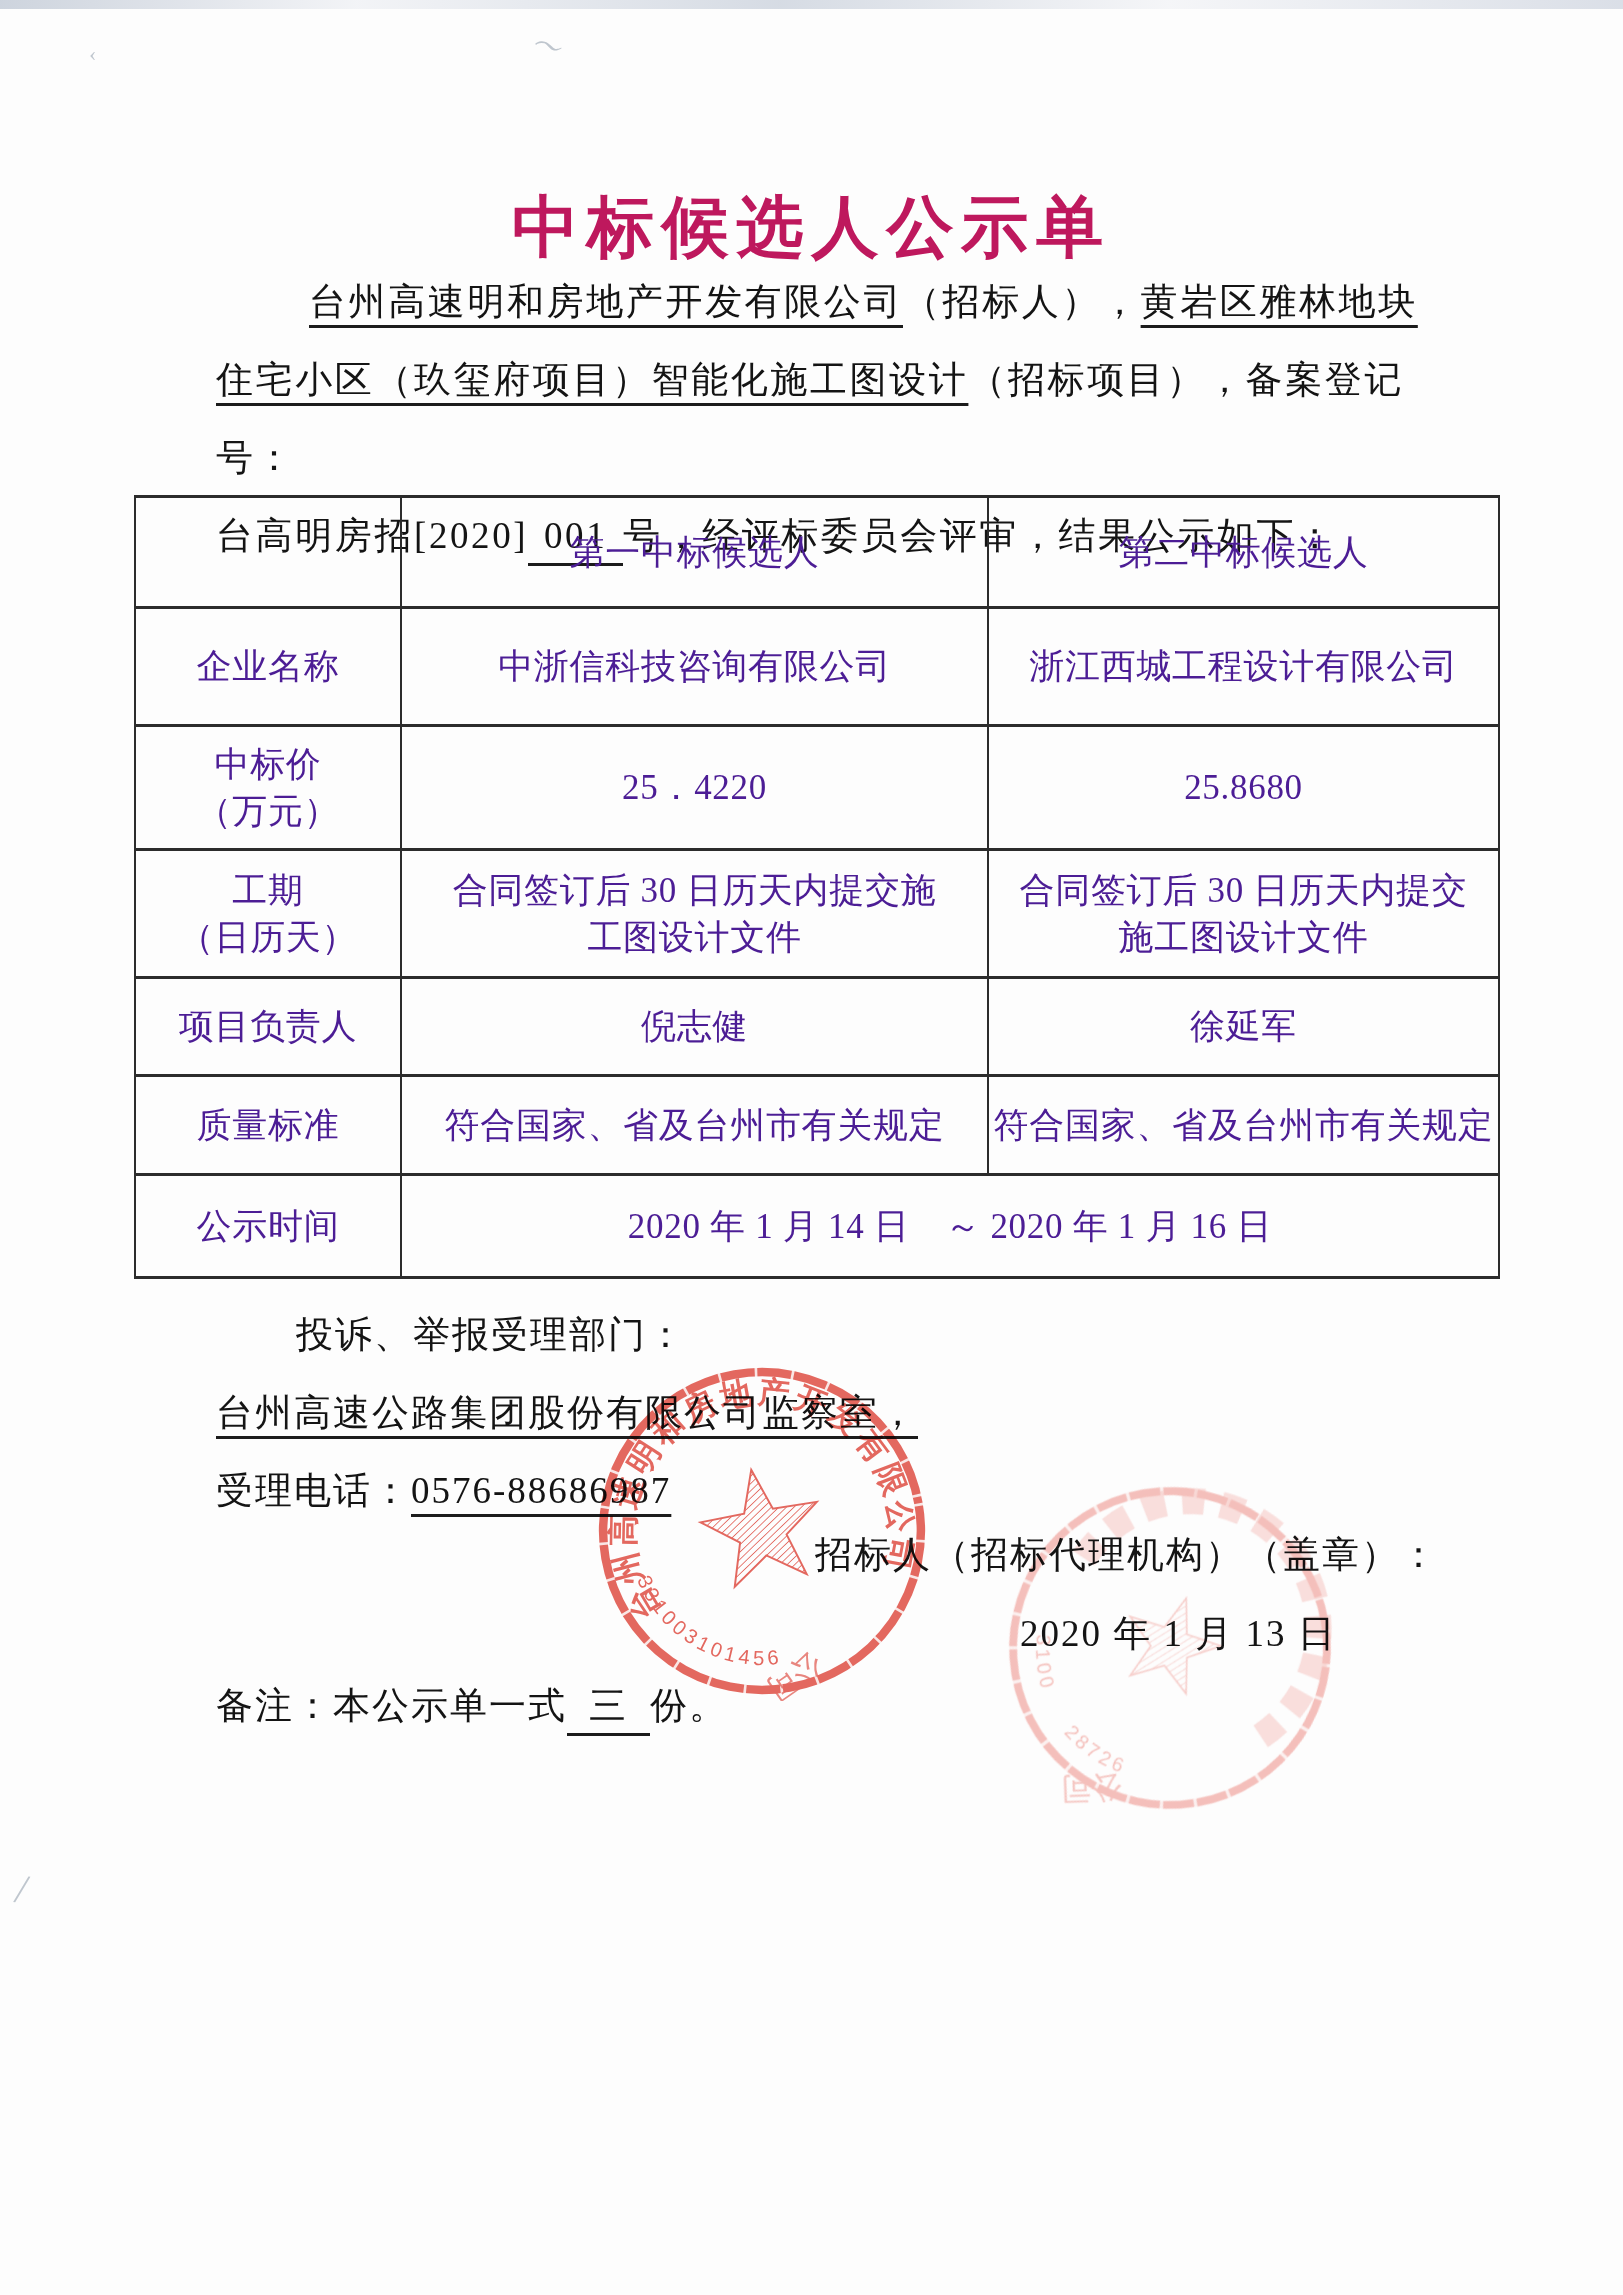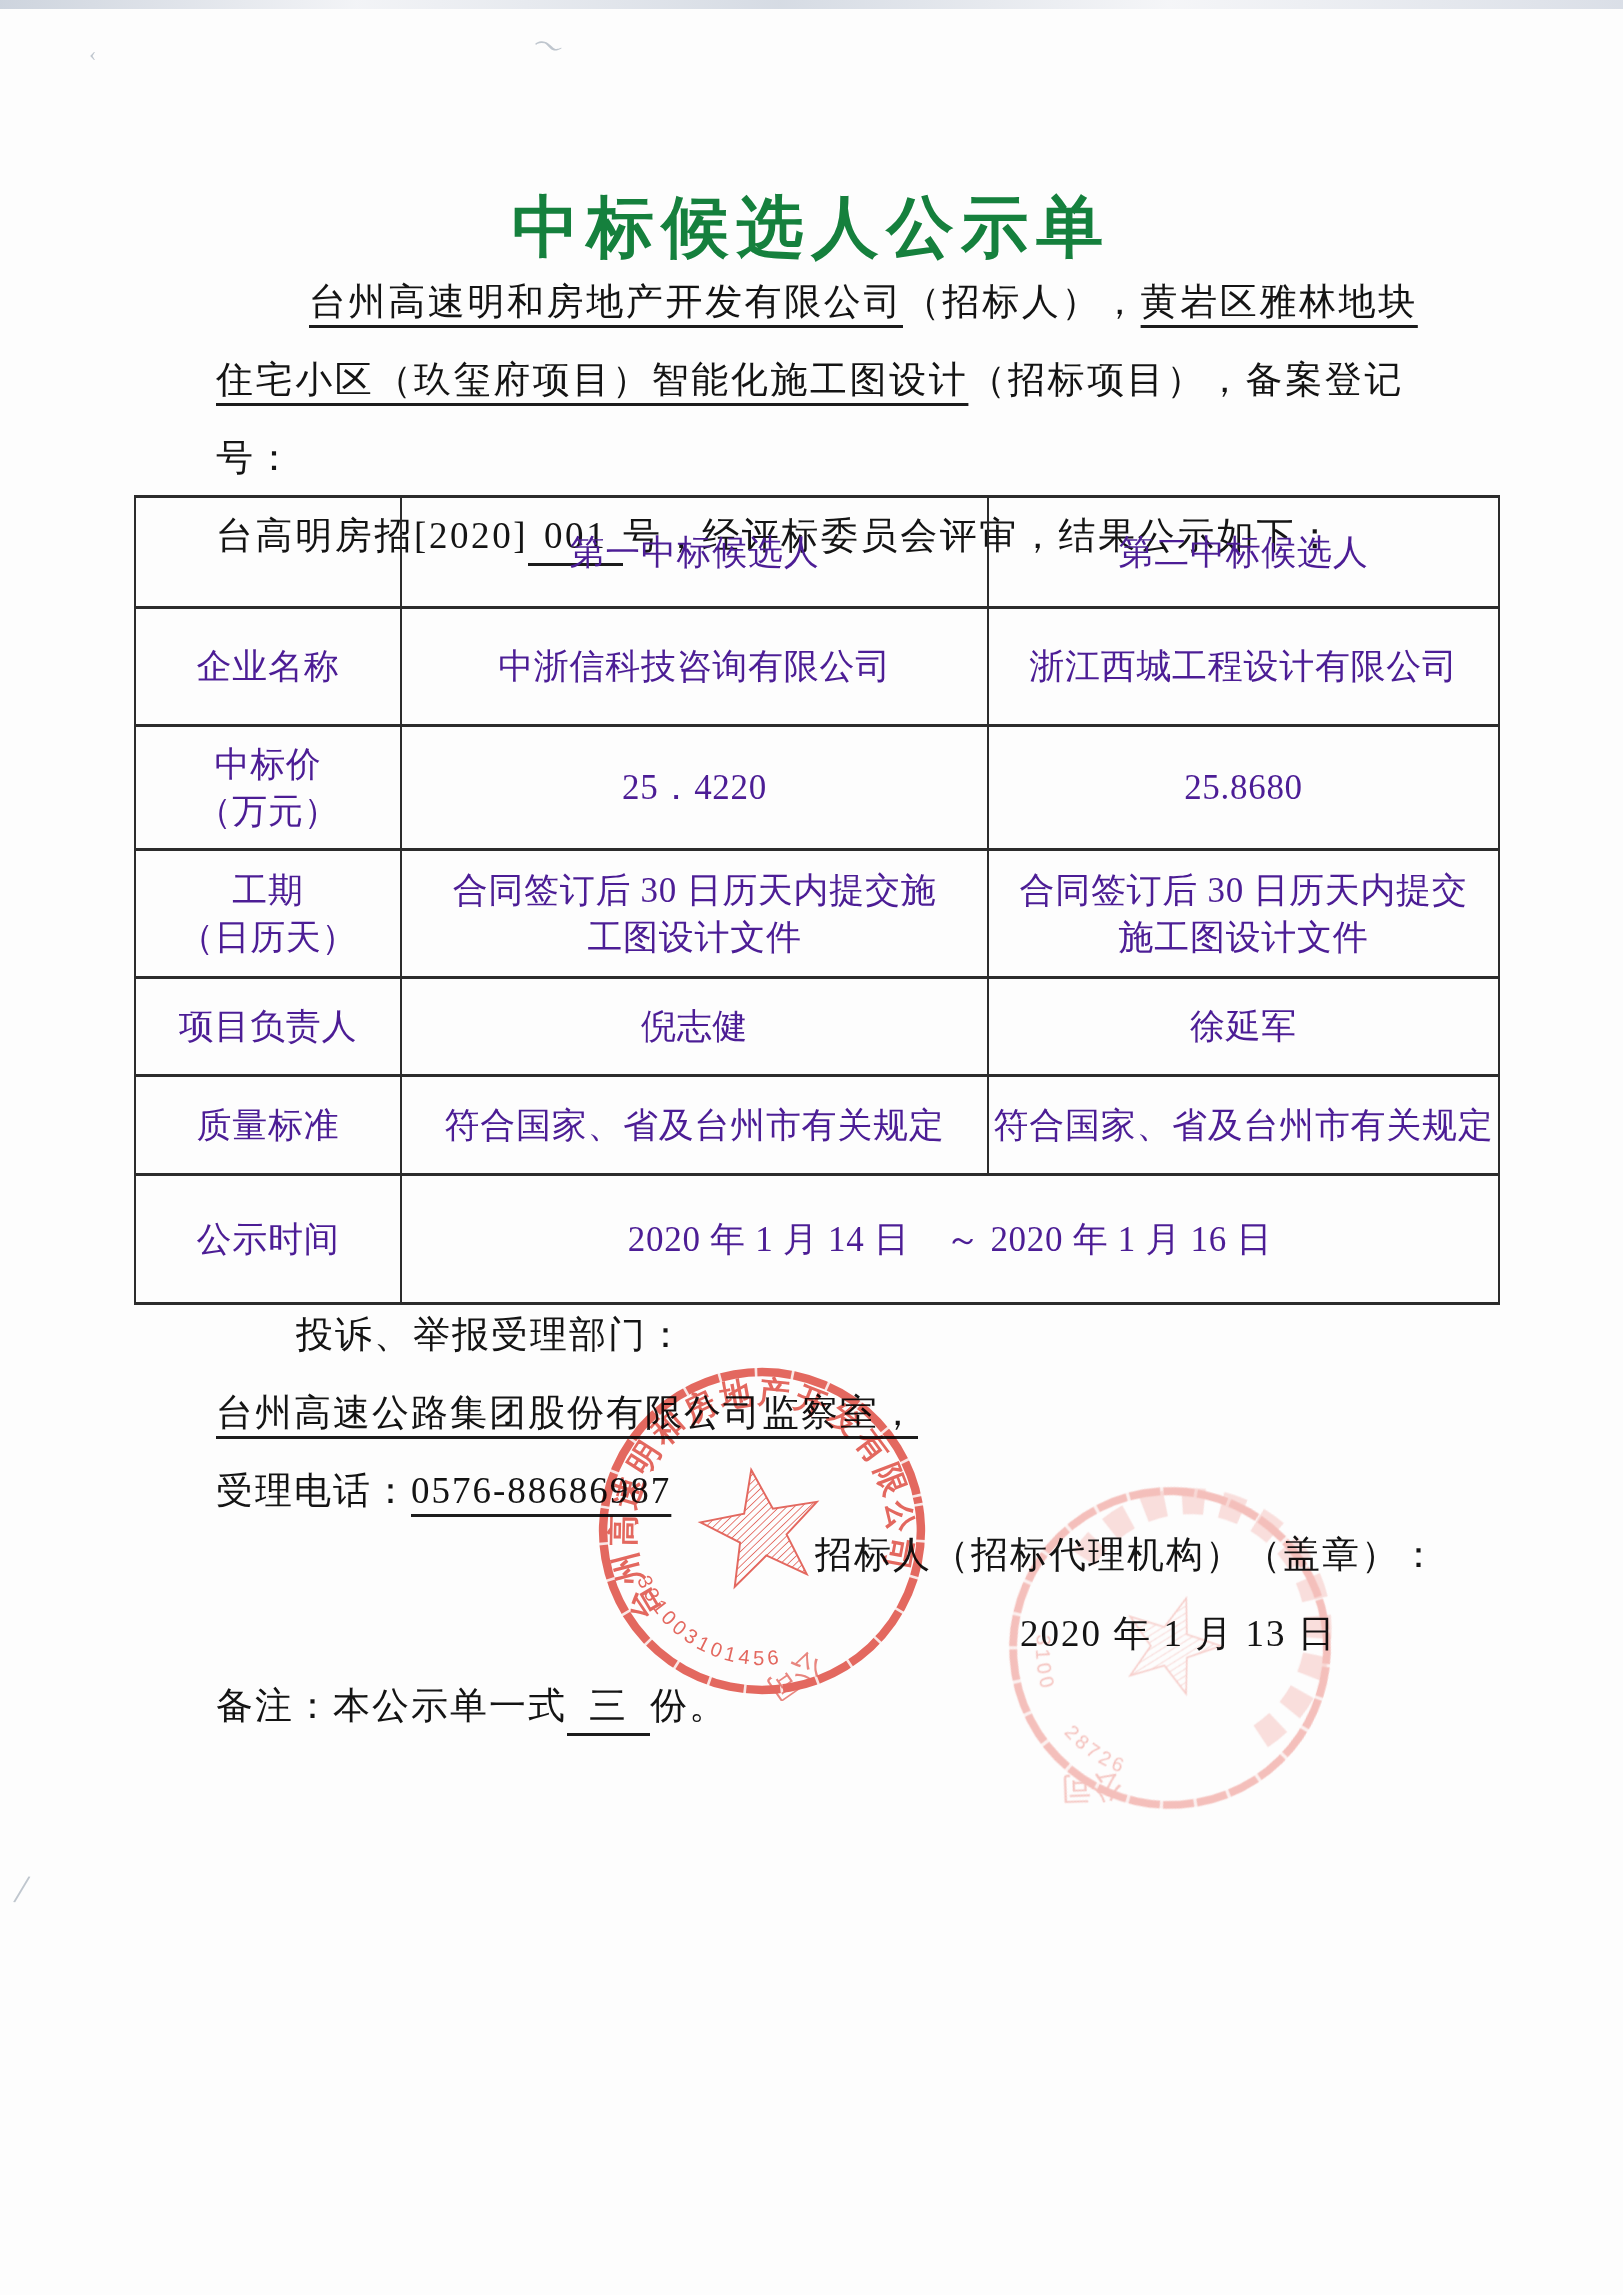--- a/index.html
+++ b/index.html
@@ -19,21 +19,21 @@
       rgba(105,125,155,.32), rgba(150,162,190,.10) 22%,
       rgba(112,132,162,.28) 48%, rgba(150,160,188,.08) 72%,
       rgba(118,136,168,.26) 100%);
   }
   .speck { position:absolute; color:#8d9aa8; opacity:.55; font-size:22px; }
 
   .doc-title {
     position:absolute; top:182px; left:0; width:1623px;
     text-align:center;
     font-family:"Liberation Sans", sans-serif;
-    font-weight:bold; font-size:67px; letter-spacing:7.9px; color:#15803d;
+    font-weight:bold; font-size:67px; letter-spacing:7.9px; color:#be185d;
   }
 
   .intro { position:absolute; left:216px; top:263px; width:1204px;
            font-size:37px; line-height:78px; letter-spacing:2.6px; }
   .intro .line1 { text-indent:93px; }
   .ul {
     text-decoration:underline;
     text-decoration-thickness:3.3px;
     text-underline-offset:10.5px;
     text-decoration-color:#1c1c1c;
@@ -49,21 +49,21 @@
   }
   table.bid th, table.bid td {
     border:2px solid #2c2c2c;
     border-top-width:3.3px; border-bottom-width:3.3px;
     text-align:center; vertical-align:middle;
     font-weight:normal; font-size:35px; letter-spacing:0.7px;
     white-space:pre-line; padding:0 3.9px; box-sizing:border-box;
     color:#4c1d95;
   }
   tr.row-header { height:111px; }
-  tr.row-last   { height:129px; }
+  tr.row-last   { height:103px; }
 
   .fline { position:absolute; font-size:37px; letter-spacing:2px; white-space:nowrap; z-index:2; }
 
   .stamp { position:absolute; mix-blend-mode:multiply; z-index:3; pointer-events:none; }
 </style>
 </head>
 <body>
 
 <div class="scan-top"></div>
 <div class="speck" style="left:89px; top:41px;">‹</div>

